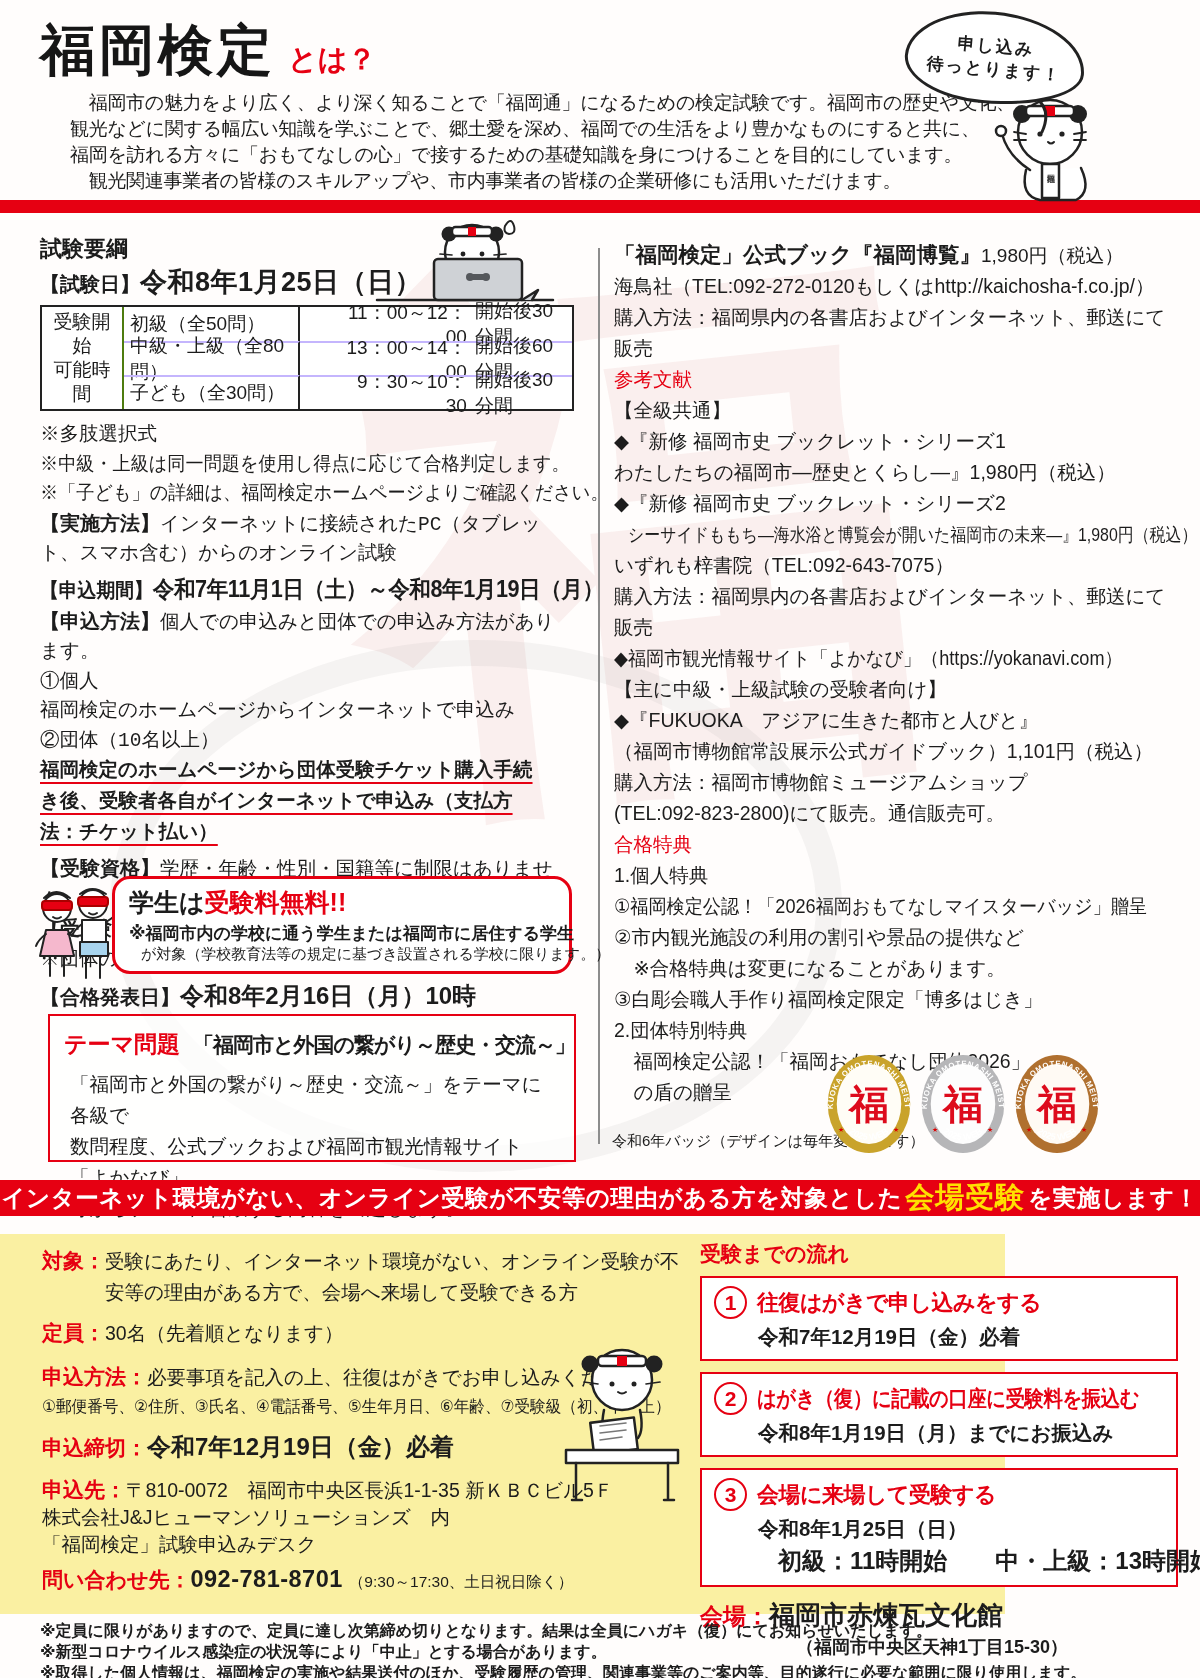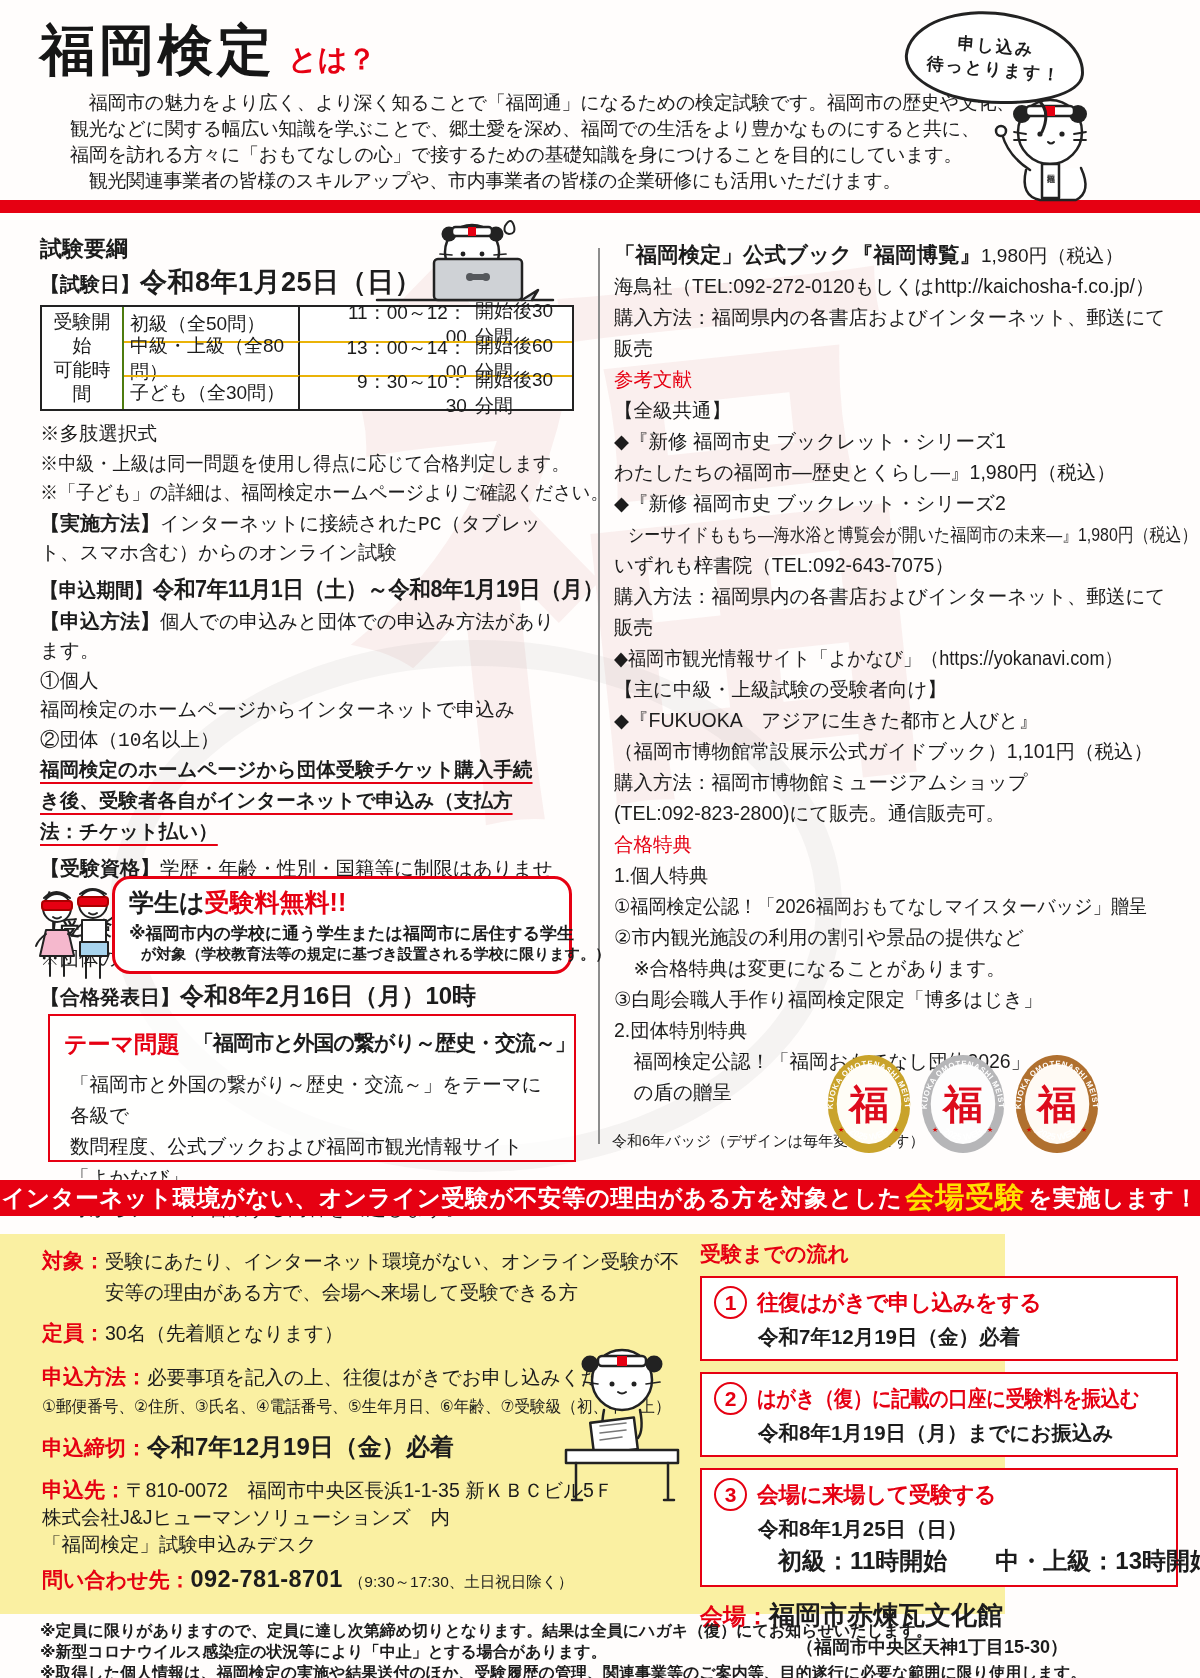--- a/index.html
+++ b/index.html
@@ -37,48 +37,48 @@
   .inline-bl{display:flex;align-items:baseline;}
   .lab{font-size:20px;font-weight:800;white-space:nowrap;}
   .date-big{font-size:27px;font-weight:900;letter-spacing:0.5px;white-space:nowrap;}
 
   .etable{display:grid;grid-template-columns:82px 176px 1fr;grid-auto-rows:34px;
           border:2.5px solid #222;margin:5px 0 10px;background:#fff;}
   .etable .c{display:flex;align-items:center;font-size:19px;font-weight:500;padding:0 6px;}
   .eth{grid-row:1/4;border-right:2px solid #4d7c0f;flex-direction:column;justify-content:center;
        text-align:center;line-height:24px;}
   .elevel{border-right:2px solid #222;}
-  .bt{border-top:2px solid #eab308;}
+  .bt{border-top:2px solid #c4b5fd;}
   .etime .t{width:158px;text-align:right;margin-left:37px;}
   .etime .d{margin-left:8px;}
 
   .bodyl{font-size:19.5px;line-height:29.5px;font-weight:500;}
   .tight{display:inline-block;transform:scaleX(.93);transform-origin:0 60%;white-space:nowrap;}
   .fit{transform:scaleX(.94);transform-origin:0 50%;white-space:nowrap;}
   .period-big{font-size:23px;font-weight:900;letter-spacing:-0.5px;white-space:nowrap;}
   .ind1{margin-left:22px;}
   .grp{margin-left:22px;width:510px;font-size:19.5px;line-height:31px;font-weight:800;
        text-decoration:underline;text-decoration-color:#e60012;text-decoration-thickness:2px;
        text-underline-offset:6px;}
   .fee-note{margin-left:106px;}
 
   .stu-box{position:absolute;left:112px;top:876px;width:460px;height:98px;border:3px solid #e60012;
            border-radius:18px;background:#fff;padding:7px 14px 6px;box-sizing:border-box;z-index:2;}
   .stu-t1{font-size:25px;font-weight:900;}
   .stu-t1 .red{color:#e60012;}
   .stu-n1{font-size:17px;font-weight:600;margin-top:3px;white-space:nowrap;}
-  .stu-n2{font-size:15px;font-weight:700;margin-left:12px;white-space:nowrap;}
+  .stu-n2{font-size:15px;font-weight:400;margin-left:12px;white-space:nowrap;}
   .kids{position:absolute;left:32px;top:882px;z-index:1;}
 
   .result-line{position:absolute;left:40px;top:980px;}
   .result-big{font-size:24px;font-weight:900;white-space:nowrap;}
 
   .theme-box{position:absolute;left:48px;top:1014px;width:528px;height:148px;border:2.5px solid #e60012;
              background:rgba(255,255,255,.7);padding:13px 14px;box-sizing:border-box;}
-  .theme-h{display:flex;align-items:flex-start;gap:13px;}
+  .theme-h{display:flex;align-items:center;gap:13px;}
   .theme-lab{font-size:23px;font-weight:900;color:#e60012;white-space:nowrap;}
   .theme-title{font-size:21px;font-weight:900;letter-spacing:-1px;white-space:nowrap;}
   .theme-body{margin:9px 0 0 6px;}
   .theme-body p{margin:0;font-size:19.5px;line-height:31px;font-weight:500;}
 
   .rcol{position:absolute;left:614px;top:240px;width:564px;}
   .rcol p{margin:0;font-size:19.5px;line-height:31px;font-weight:500;}
   .book-t{font-size:21.5px;font-weight:900;white-space:nowrap;}
   .book-p{font-size:19px;font-weight:500;}
   .red-h{color:#e60012;font-size:21.5px;font-weight:900;margin-top:13px;margin-bottom:2px;}

